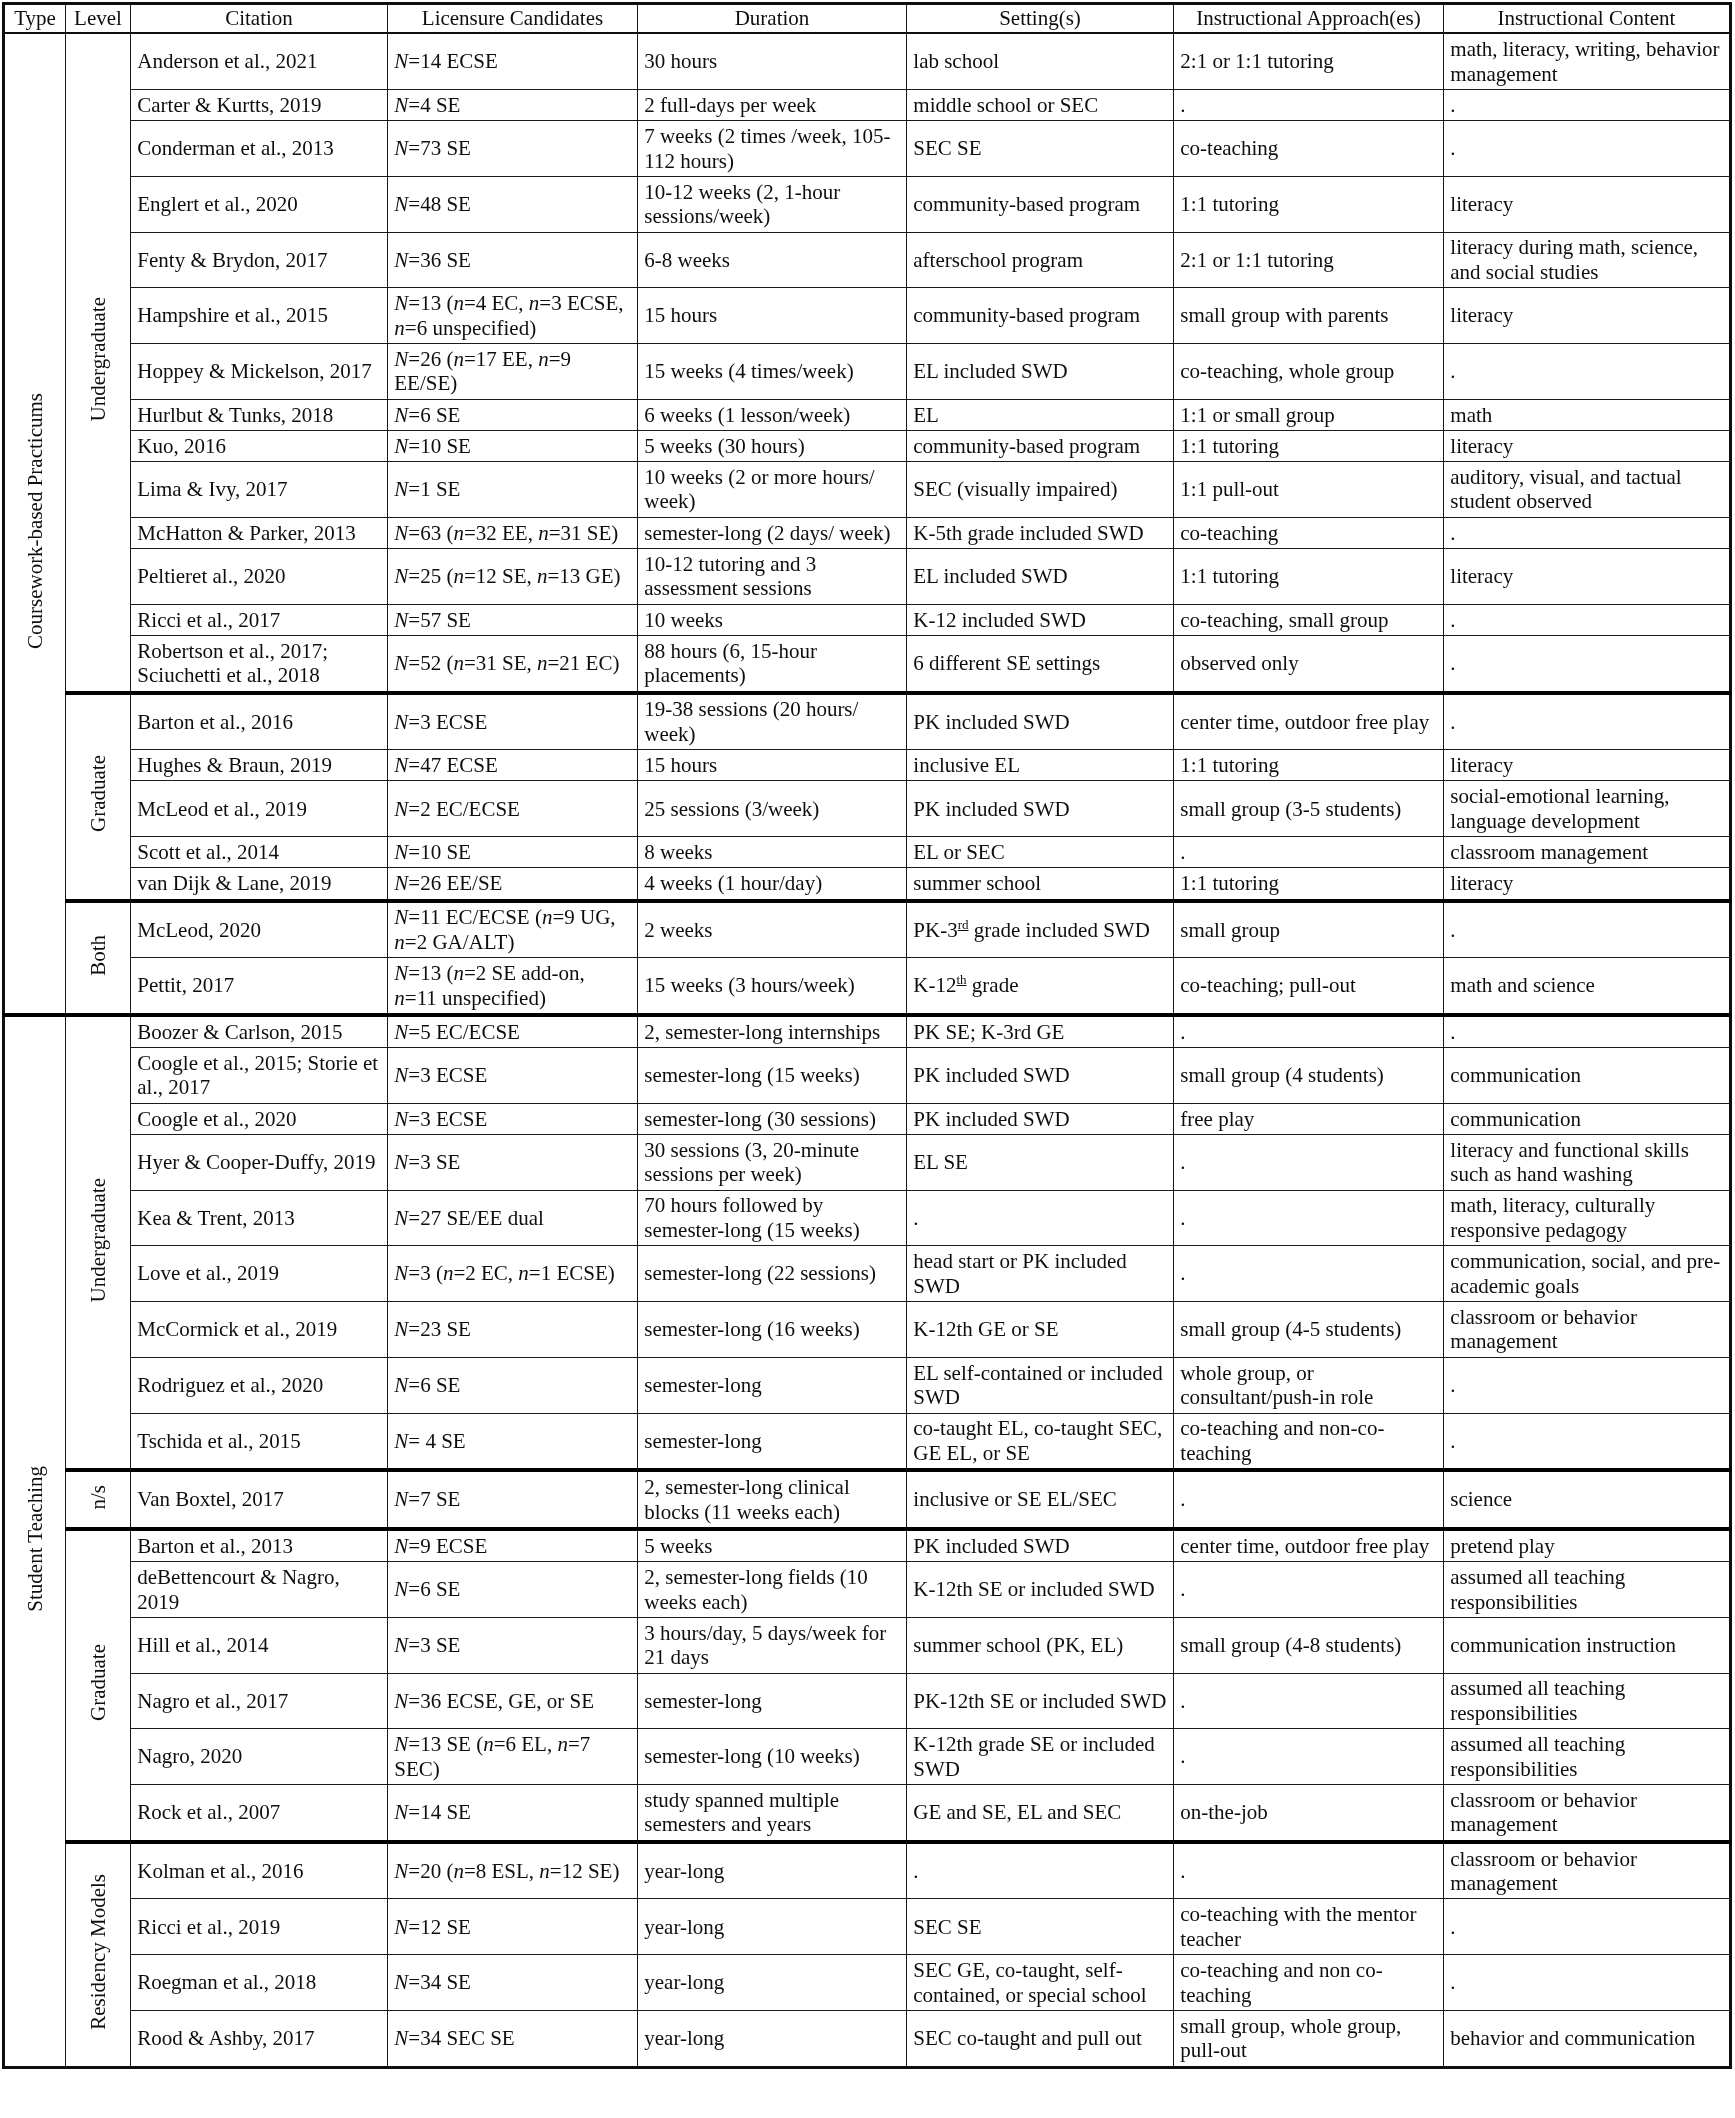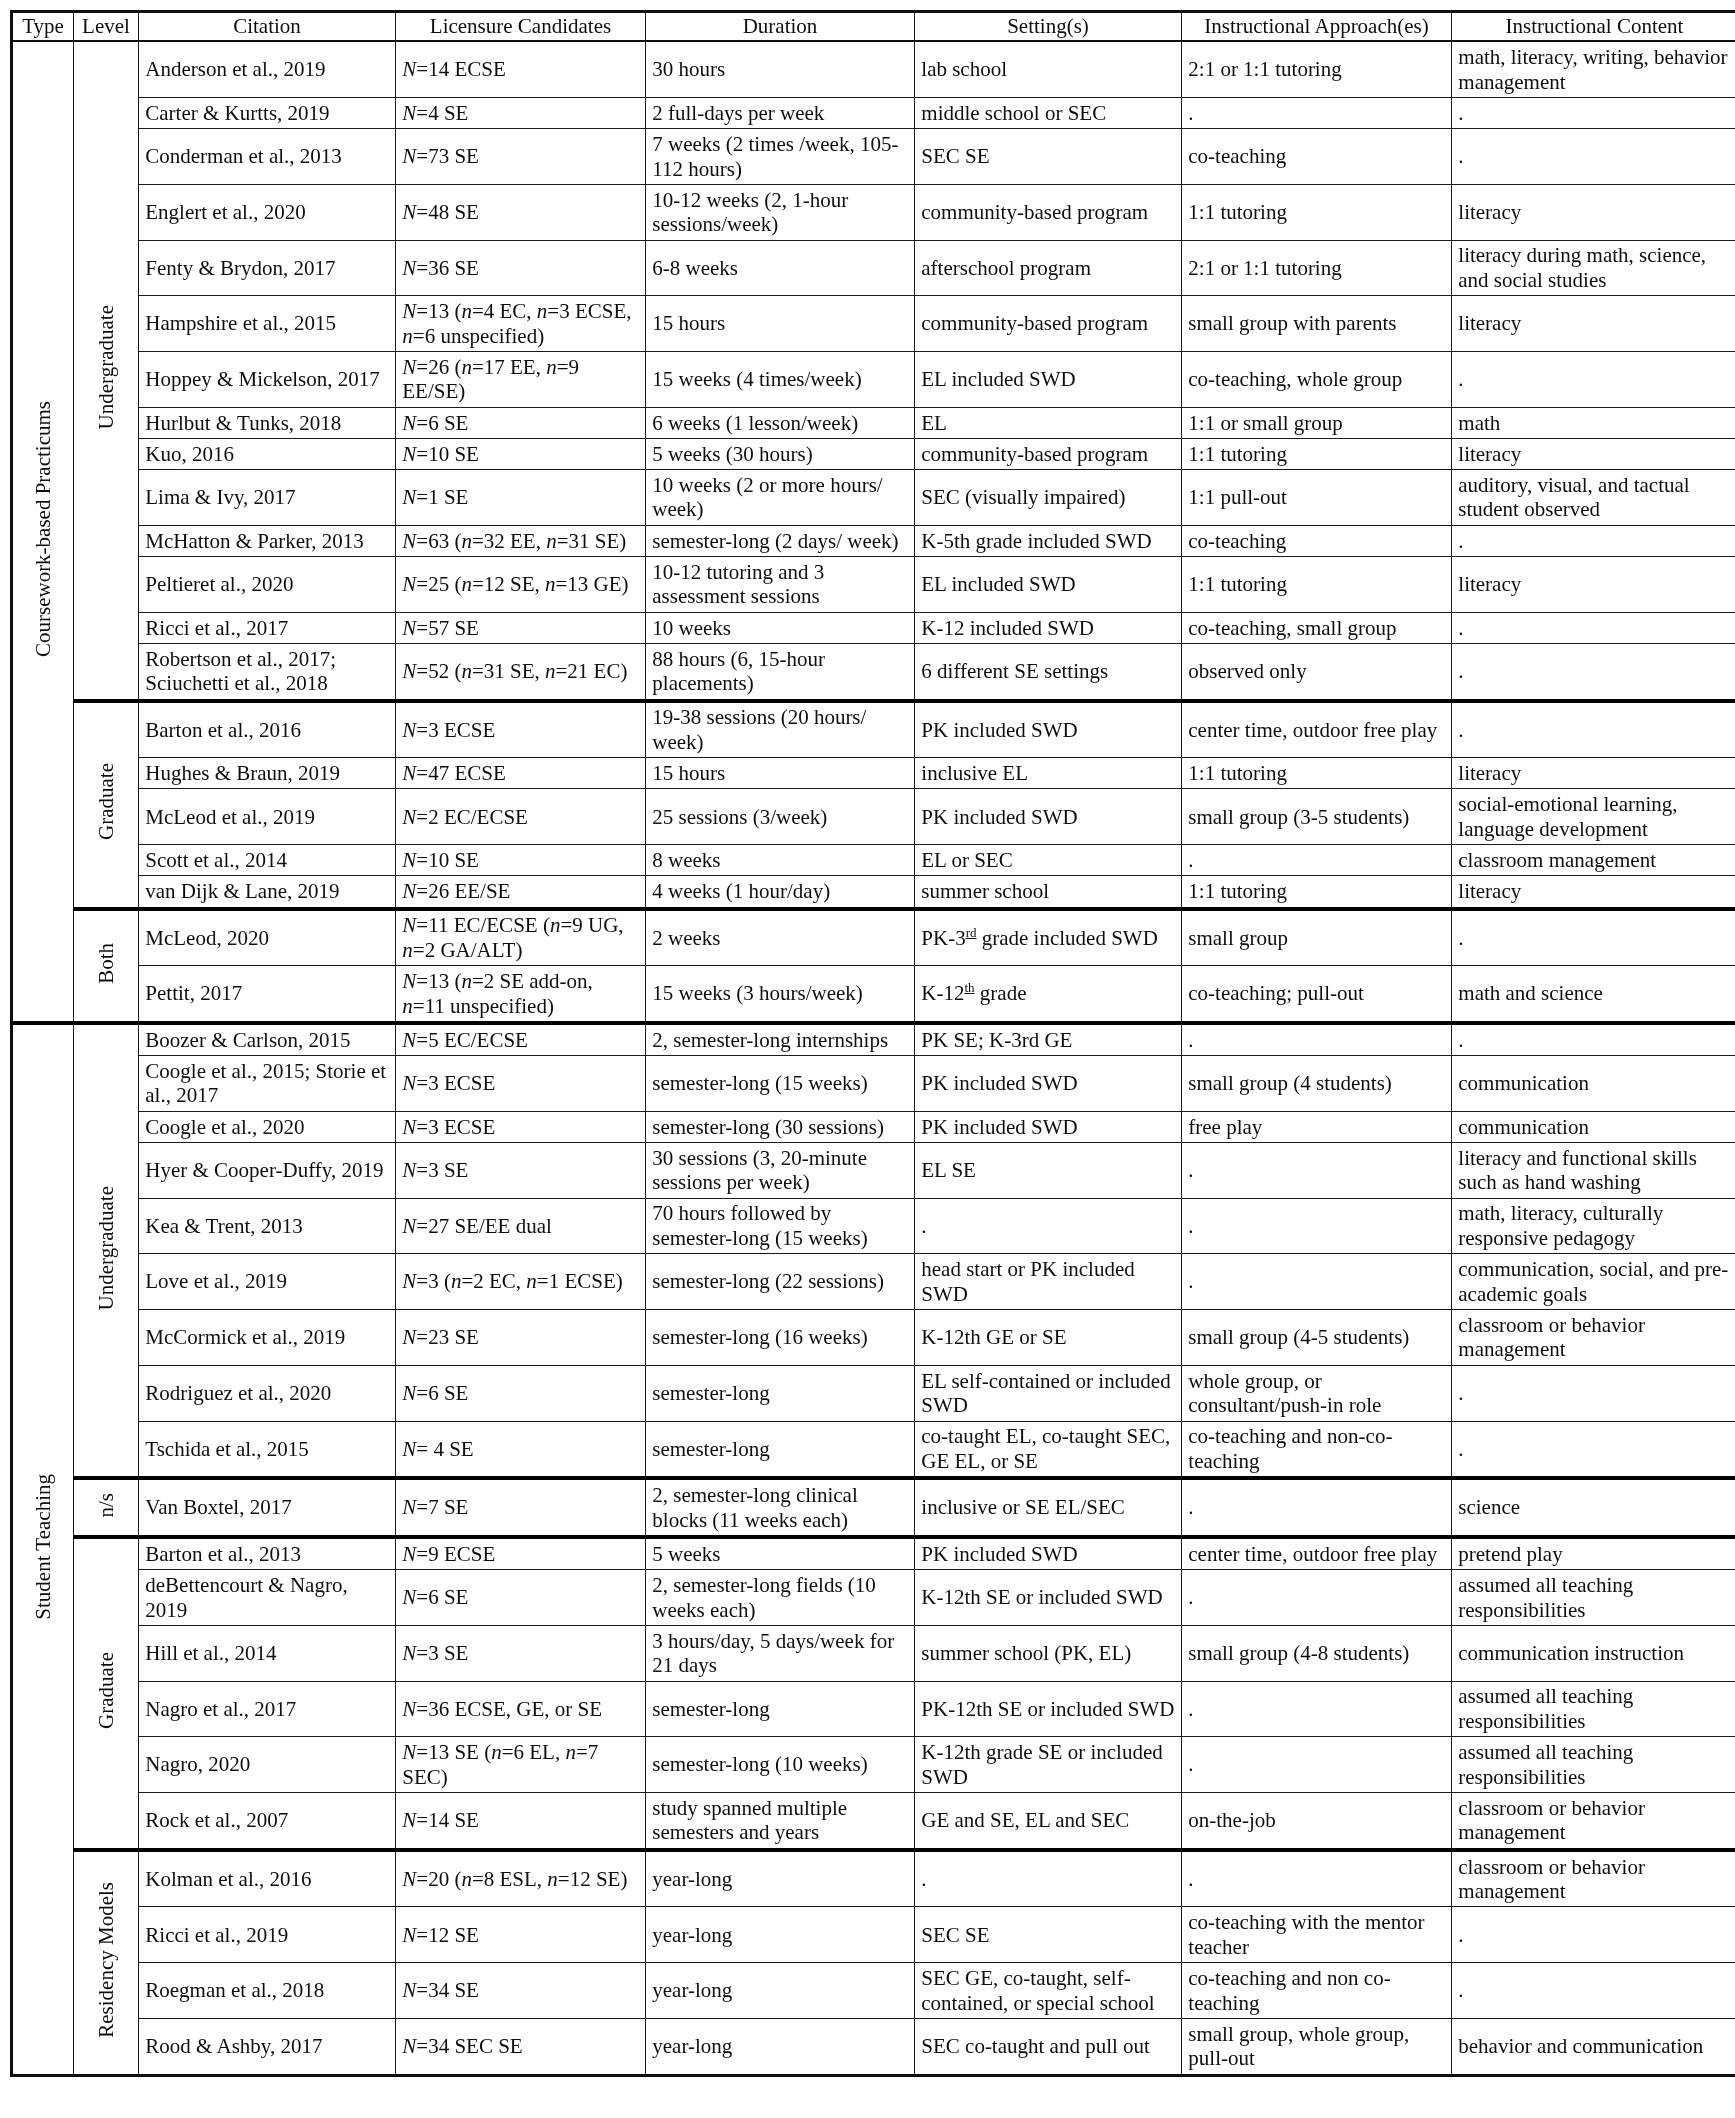--- a/index.html
+++ b/index.html
@@ -1,17 +1,17 @@
 <!DOCTYPE html>
 <html style="font-size:11.3px"><head>
 <meta charset="utf-8">
 <style>
   html,body{margin:0;padding:0;background:#ffffff;}
   body{width:1736px;font-family:"Liberation Serif","DejaVu Serif",serif;color:#0e0e0e;}
-  .page{padding:10px;}
+  .page{padding:2px;}
   table{border-collapse:collapse;table-layout:fixed;width:1728px;border:3.5px solid #0e0e0e;}
   col.c-type{width:62px;}
   col.c-level{width:65px;}
   col.c-citation{width:257px;}
   col.c-licensure{width:250px;}
   col.c-duration{width:269px;}
   col.c-setting{width:267px;}
   col.c-approach{width:270px;}
   col.c-content{width:287px;}
   th,td{border:1.4px solid #1a1a1a;padding:2.8px 6.3px;font-size:21px;line-height:1.17;
@@ -49,21 +49,21 @@
         <th>Duration</th>
         <th>Setting(s)</th>
         <th>Instructional Approach(es)</th>
         <th>Instructional Content</th>
       </tr>
     </thead>
     <tbody>
         <tr>
           <td rowspan="21" class="vert-cell"><span class="vert">Coursework-based Practicums</span></td>
           <td rowspan="14" class="vert-cell"><span class="vert">Undergraduate</span></td>
-          <td>Anderson et al., 2019</td>
+          <td>Anderson et al., 2021</td>
           <td><i>N</i>=14 ECSE</td>
           <td>30 hours</td>
           <td>lab school</td>
           <td>2:1 or 1:1 tutoring</td>
           <td>math, literacy, writing, behavior management</td>
         </tr>
         <tr>
           <td>Carter &amp; Kurtts, 2019</td>
           <td><i>N</i>=4 SE</td>
           <td>2 full-days per week</td>

